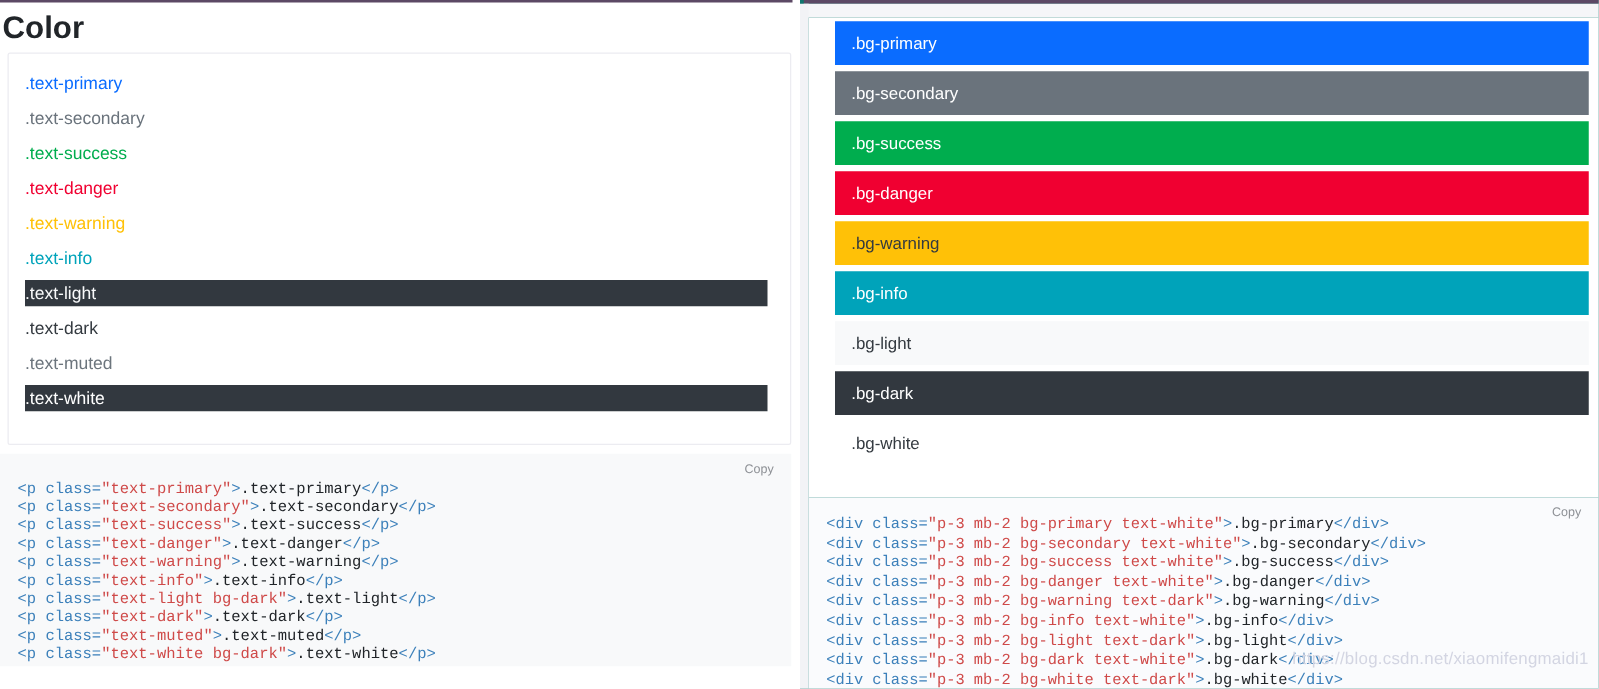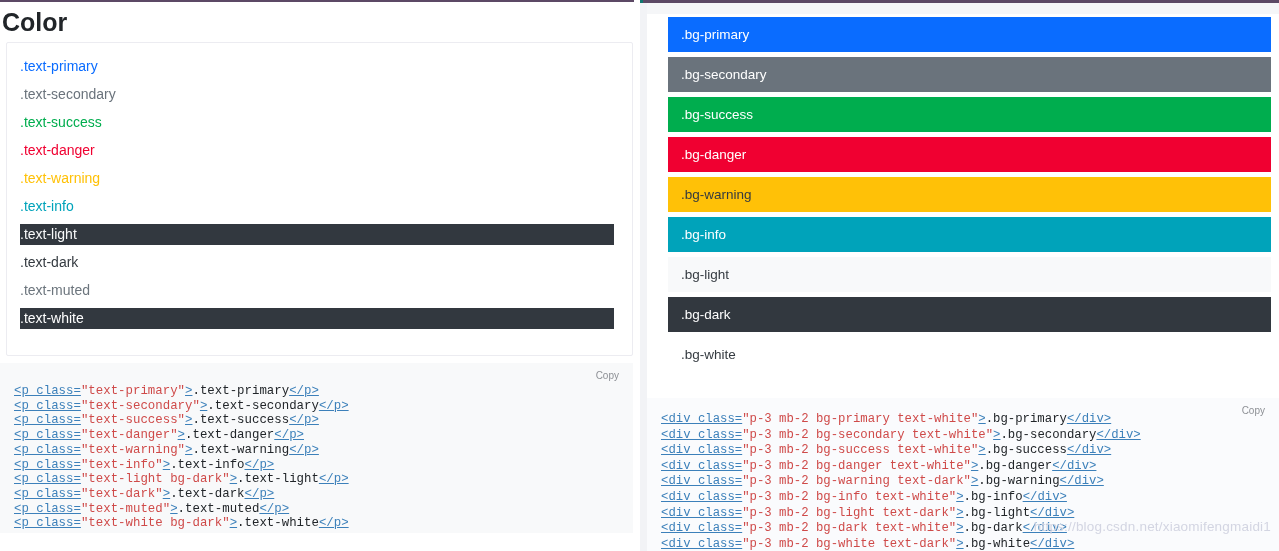--- a/index.html
+++ b/index.html
@@ -37,21 +37,21 @@
   .copy-btn {
     position: absolute; top: 7px; right: 14px;
     font-size: 10px; color: #8d9095; cursor: pointer; background: none; border: none;
     font-family: "Liberation Sans", sans-serif;
   }
   .code-lines { margin-top: 15px; }
   .code-line {
     font-family: "Liberation Mono", "DejaVu Sans Mono", monospace;
     font-size: 12.4px; line-height: 14.7px; white-space: pre;
   }
-  .tok-pre { color: var(--tok-tag); text-decoration: underline; }
+  .tok-pre { color: var(--tok-tag); }
   .tok-str { color: var(--tok-str); }
   .tok-txt { color: #212529; }
 
   
   .right-panel { position: absolute; left: 640px; top: 0; width: 639px; height: 551px; background: #0f766e; }
   .right-rule { position: absolute; left: 3px; top: 0; width: 636px; height: 3px; background: var(--accent); }
   .right-top-strip { position: absolute; left: 3px; top: 3px; width: 636px; height: 11px; background: #f5f6f8; }
   .right-left-band { position: absolute; left: 0; top: 3px; width: 7px; height: 548px; background: #f2f3f6; }
   .bars-area { position: absolute; left: 7px; top: 14px; width: 632px; height: 384px; background: #ffffff; }
   .bar {

